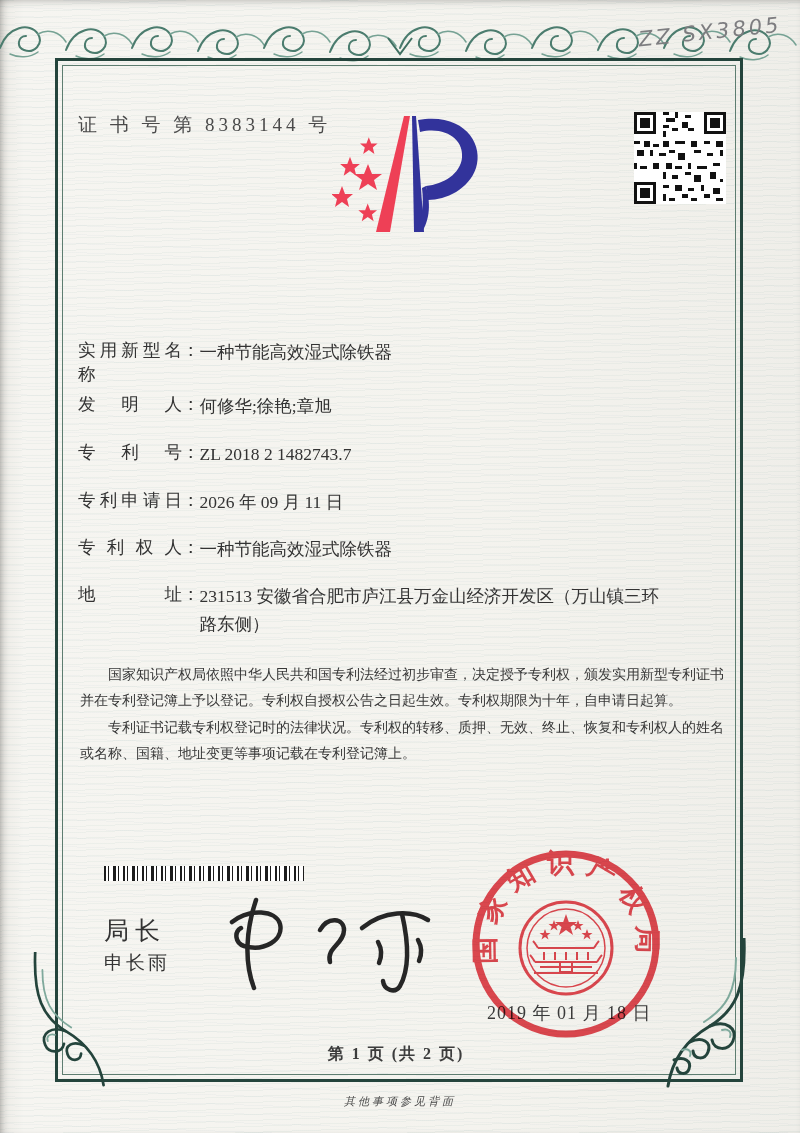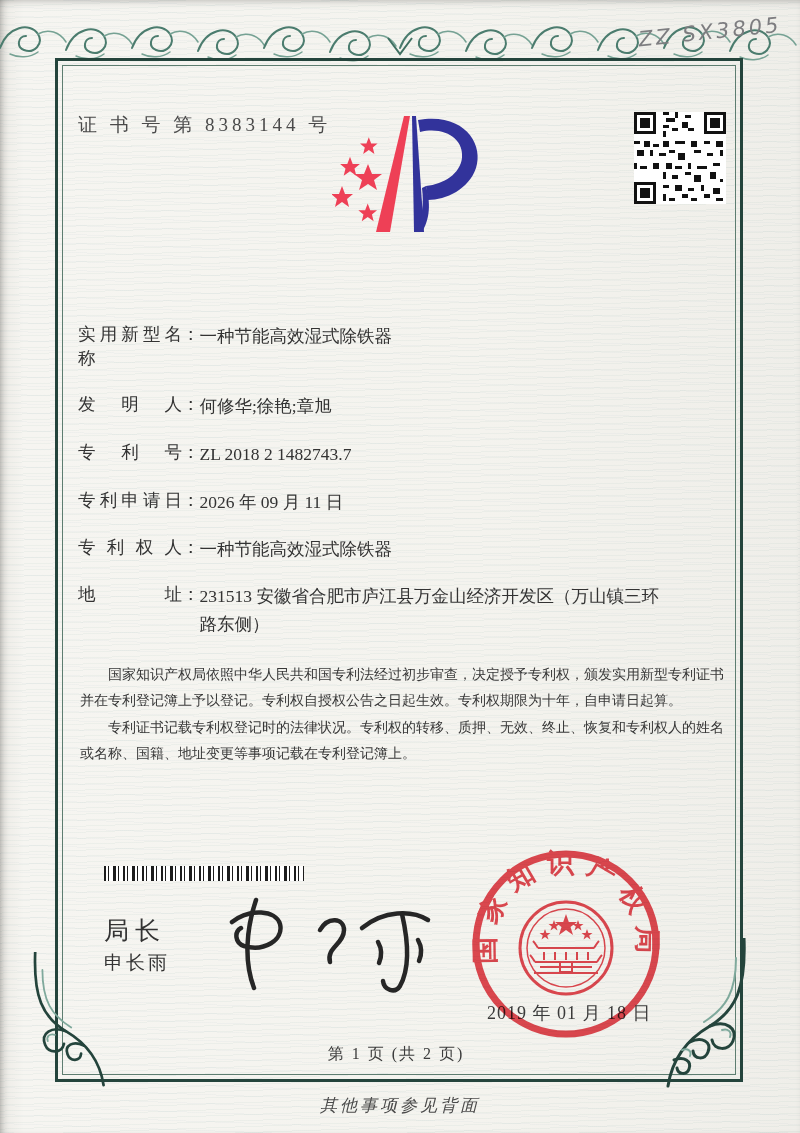--- a/index.html
+++ b/index.html
@@ -25,22 +25,22 @@
   .val.short{width:auto;}
   .grp2{position:absolute;left:312px;top:0;white-space:nowrap;}
   #paras{left:80px;top:662px;width:644px;font-size:14px;color:#383838;line-height:1.88;}
   #paras p{margin:0;text-indent:2em;text-align:justify;}
   #barcode{left:104px;top:866px;width:200px;height:15px;
     background:repeating-linear-gradient(90deg,#1c1c1c 0 2px,#fff 2px 4px,#1c1c1c 4px 5px,#fff 5px 9px,#1c1c1c 9px 12px,#fff 12px 14px,#1c1c1c 14px 15px,#fff 15px 19px);}
   #director-title{left:104px;top:914px;font-size:25px;color:#333;letter-spacing:6px;}
   #director-name{left:104px;top:950px;font-size:19px;color:#333;letter-spacing:3px;}
   #seal-date{left:487px;top:1001px;font-size:18px;color:#3a3a3a;letter-spacing:1px;}
   #seal{left:468px;top:846px;mix-blend-mode:multiply;opacity:.93;}
-  #page-indicator{left:55px;top:1044px;width:682px;text-align:center;font-size:16px;color:#3c3c3c;letter-spacing:2px;}
-  #footer-note{left:0;top:1094px;width:800px;text-align:center;font-size:17px;color:#4a4a4a;letter-spacing:3px;font-style:italic;}
+  #page-indicator{left:55px;top:1044px;width:682px;text-align:center;font-size:16px;color:#3c3c3c;letter-spacing:2px;font-weight:bold;}
+  #footer-note{left:0;top:1094px;width:800px;text-align:center;font-size:11px;color:#4a4a4a;letter-spacing:3px;font-style:italic;}
   svg{display:block;}
 </style>
 </head>
 <body>
 
 <div id="paper">
 
   <svg class="abs" style="left:0;top:8px" width="800" height="64" viewBox="0 0 800 64">
     <defs>
       <g id="curl" fill="none" stroke="#4b7c6e" stroke-width="2" stroke-linecap="round">
@@ -142,21 +142,21 @@
       <rect x="9" y="26" width="1" height="2"></rect>
         <rect x="11" y="27" width="2" height="1"></rect>
         <rect x="15" y="26" width="2" height="1"></rect>
       <rect x="18" y="27" width="2" height="1"></rect>
         <rect x="22" y="26" width="2" height="1"></rect>
         <rect x="26" y="27" width="2" height="1"></rect>
     </g>
   </svg>
 
 
-  <div class="abs row" style="top:322px">
+  <div class="abs row" style="top:338px">
     <span class="lbl">实用新型名称</span><span class="colon">：</span><span class="val">一种节能高效湿式除铁器</span>
   </div>
   <div class="abs row" style="top:392px">
     <span class="lbl">发明人</span><span class="colon">：</span><span class="val">何修华;徐艳;章旭</span>
   </div>
   <div class="abs row" style="top:440px">
     <span class="lbl">专利号</span><span class="colon">：</span><span class="val">ZL 2018 2 1482743.7</span>
   </div>
   <div class="abs row" style="top:488px">
     <span class="lbl">专利申请日</span><span class="colon">：</span><span class="val">2026 年 09 月 11 日</span>

